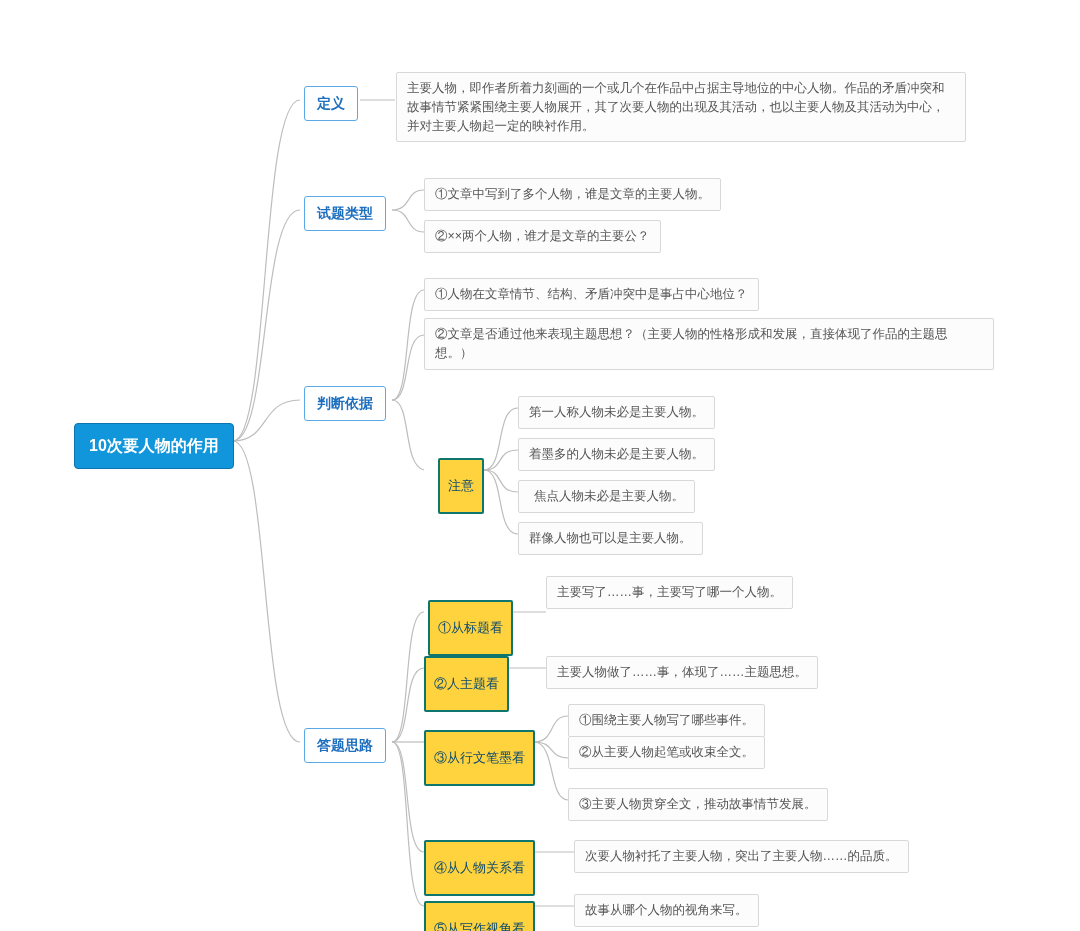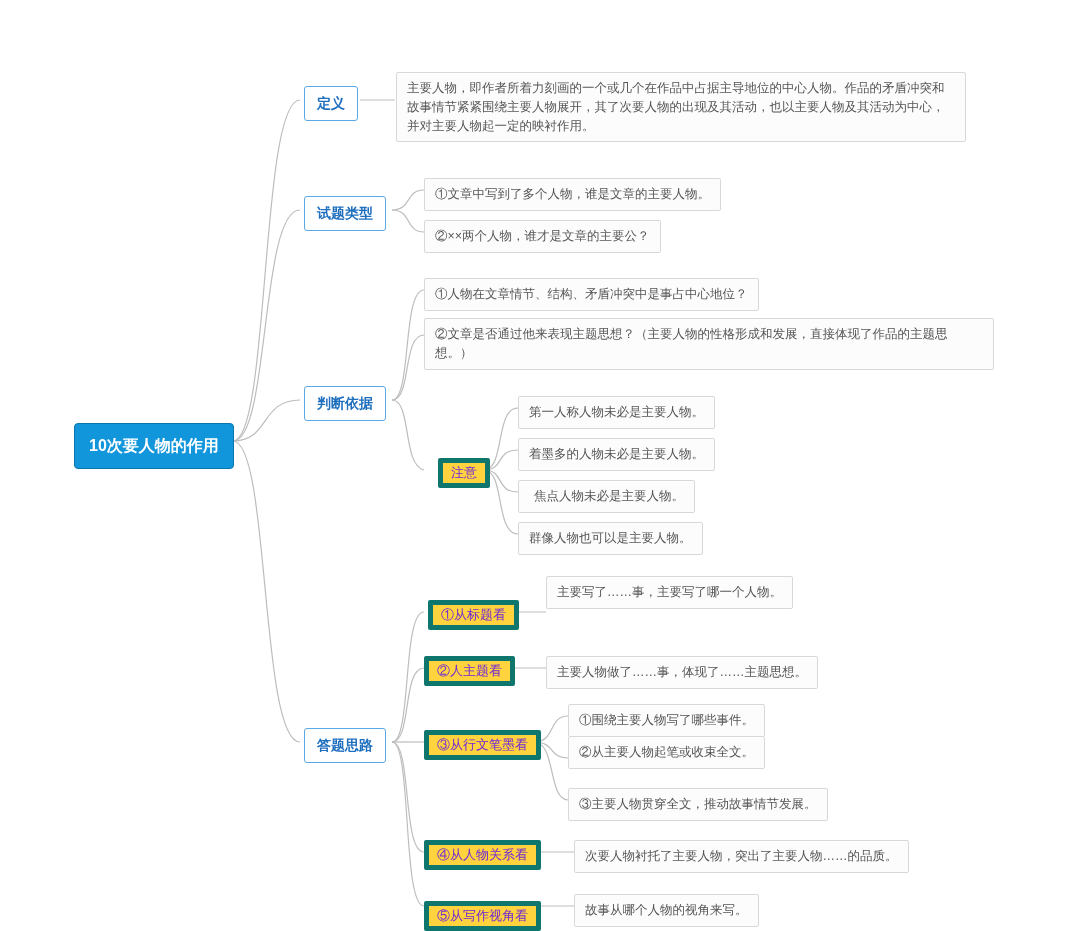--- a/index.html
+++ b/index.html
@@ -30,24 +30,24 @@
   .blue-box {
     border: 1px solid #5aa9e6;
     color: #1f6fbf;
     font-weight: bold;
     padding: 6px 12px;
     border-radius: 3px;
     background: #fff;
     font-size: 14px;
   }
   .yellow-box {
-    border: 5px solid #0f766e;
+    border: 2px solid #0f766e;
     background: #ffd33d;
-    color: #6d28d9;
-    padding: 0 8px;
+    color: #0c4a6e;
+    padding: 16px 8px;
     border-radius: 2px;
     font-size: 13px;
   }
   .text-box {
     border: 1px solid #d8d8d8;
     background: #fcfcfc;
     color: #555;
     padding: 6px 10px;
     border-radius: 2px;
     font-size: 12.5px;

